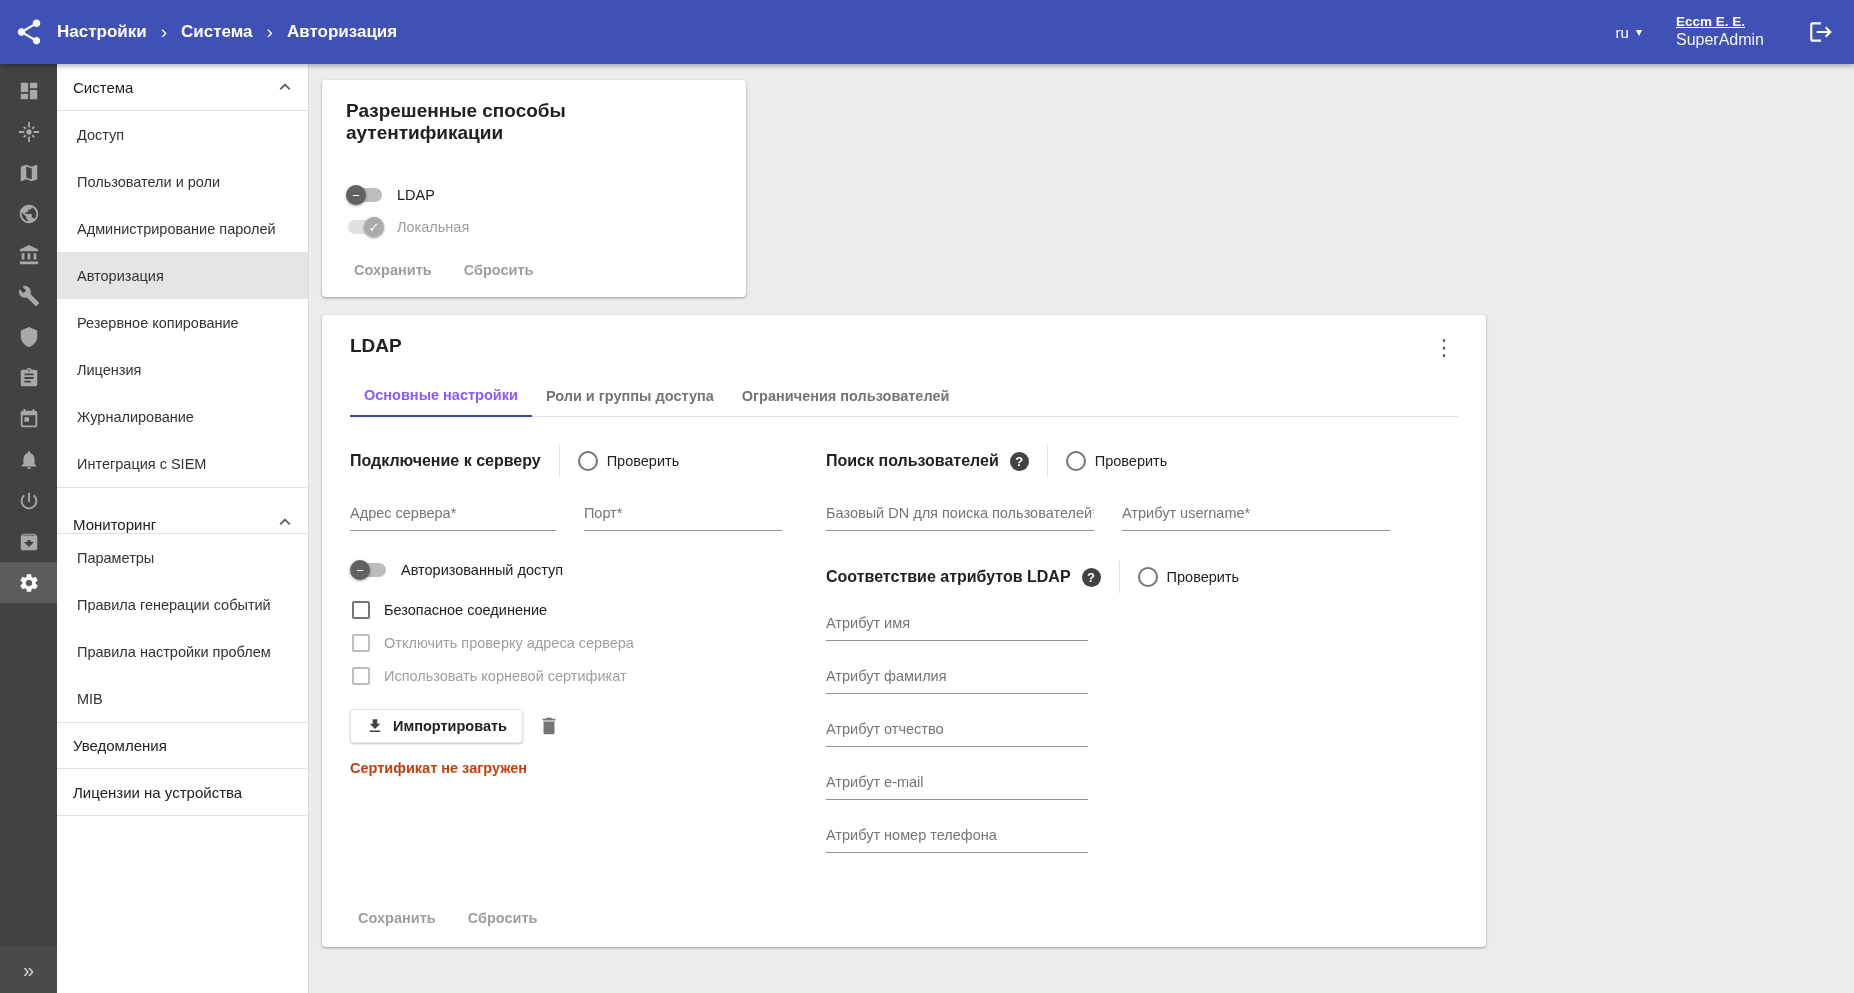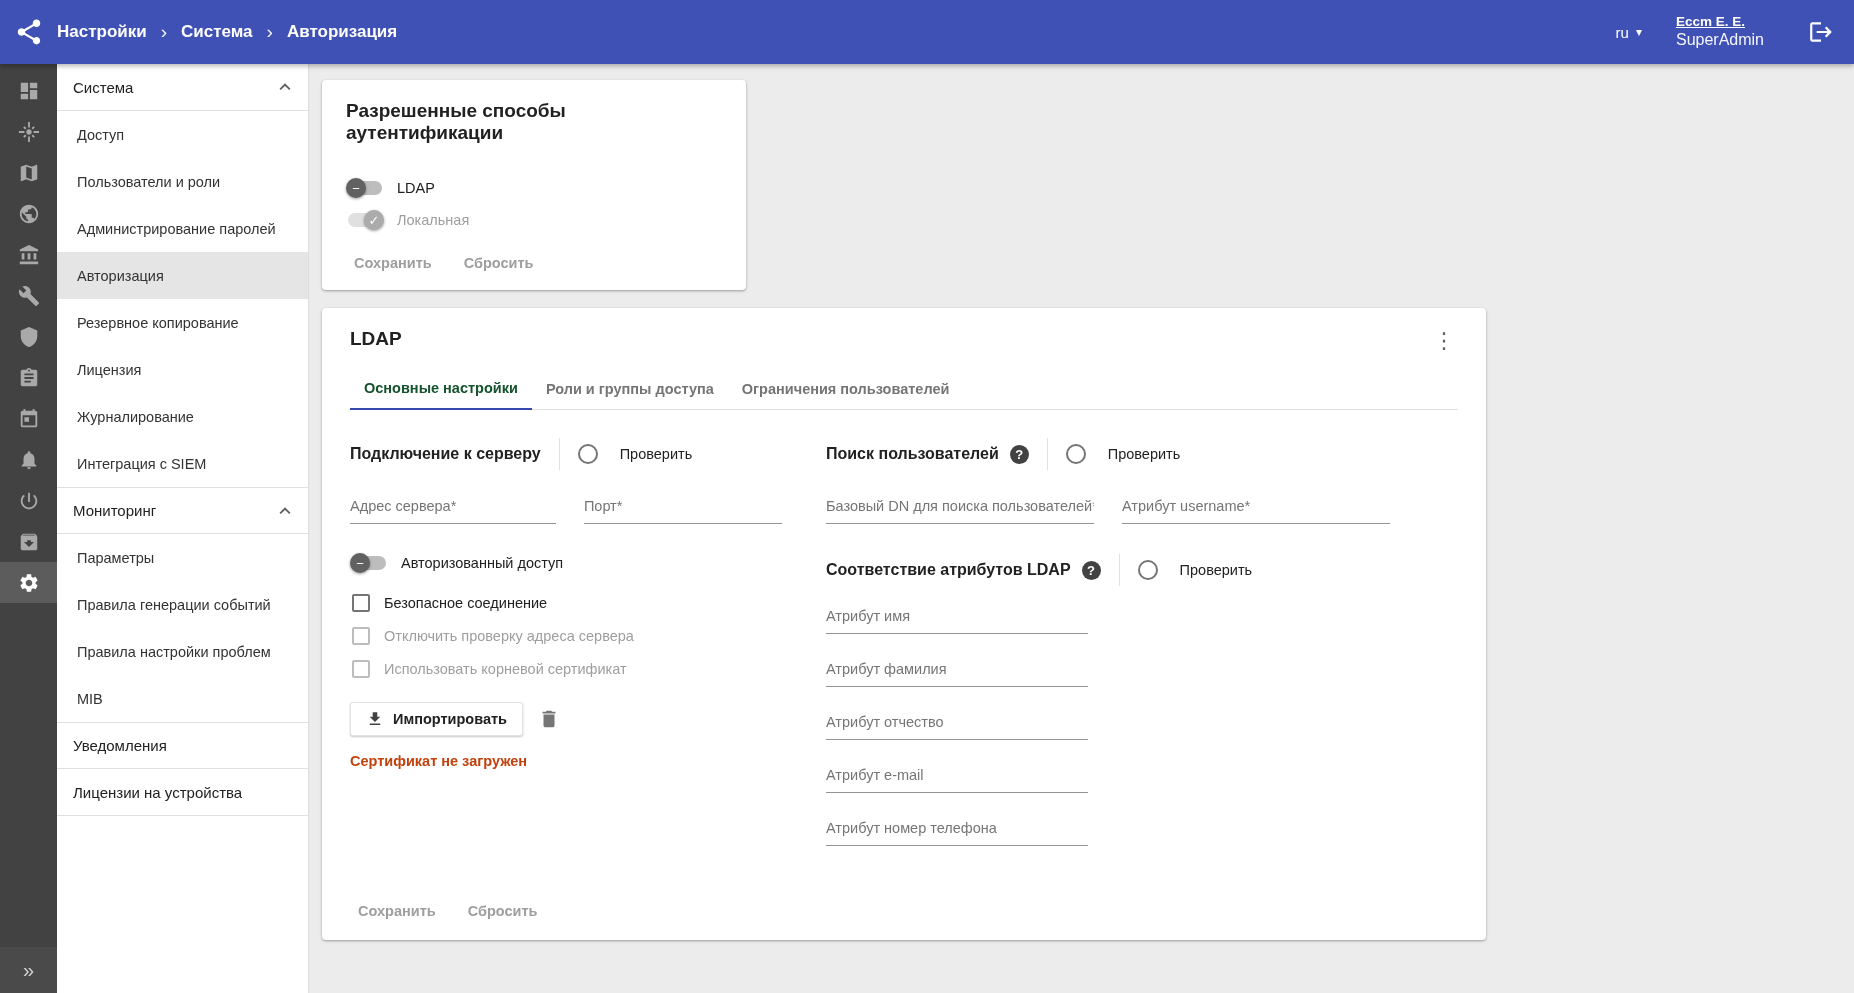--- a/index.html
+++ b/index.html
@@ -37,30 +37,30 @@
   .sidebar { width:252px; background:#fff; border-right:1px solid #dcdcdc; flex:none; overflow:hidden; }
   .nav-header { height:47px; display:flex; align-items:center; justify-content:space-between;
                 padding:0 12px 0 16px; font-size:15px; color:#212121; cursor:pointer;
                 border-bottom:1px solid #e0e0e0; }
   .nav-item { height:47px; display:flex; align-items:center; padding:0 16px 0 20px; font-size:14.5px;
               color:#333; cursor:pointer; }
   .nav-item.selected { background:#e5e5e5; }
   .nav-link { height:47px; display:flex; align-items:center; padding:0 16px; font-size:15px; color:#212121;
               border-top:1px solid #e0e0e0; border-bottom:1px solid #e0e0e0; cursor:pointer; }
   .nav-link + .nav-link { border-top:none; }
-  .group-sep { border-top:1px solid #e0e0e0; }
+  .group-sep { border-top:1px solid #e0e0e0;align-items:flex-end; }
 
   
   .content { flex:1; padding:16px 16px 0 13px; overflow:hidden; }
   .card { background:#fff; border-radius:4px; box-shadow:0 1px 3px rgba(0,0,0,.25), 0 1px 2px rgba(0,0,0,.12); }
   .card-title { font-size:19px; font-weight:700; color:#212121; }
 
   
   .auth-card { width:424px; padding:20px 24px 10px; }
-  .auth-card .card-title { margin-bottom:28px; }
+  .auth-card .card-title { margin-bottom:35px; }
   .toggle-row { display:flex; align-items:center; gap:13px; height:32px; }
   .toggle-label { font-size:14.5px; color:#212121; }
   .toggle-label.disabled { color:#9e9e9e; }
   .actions { display:flex; gap:16px; margin-top:10px; }
   .text-btn { background:none; border:none; color:#9e9e9e; font-family:inherit; font-size:14.5px;
               font-weight:600; padding:9px 8px; cursor:pointer; }
 
   
   .switch { position:relative; width:38px; height:22px; flex:none; cursor:pointer; }
   .switch .track { position:absolute; left:2px; top:4px; width:34px; height:14px; border-radius:7px; background:rgba(0,0,0,.26); }
@@ -71,32 +71,32 @@
   .switch.disabled .track { background:rgba(0,0,0,.12); }
   .switch.disabled .thumb { background:#ababab; }
 
   
   .ldap-card { width:1164px; margin-top:18px; padding:20px 28px 12px; min-height:632px; display:flex; flex-direction:column; }
   .ldap-head { display:flex; align-items:flex-start; justify-content:space-between; }
   .kebab { font-size:22px; color:#616161; width:28px; text-align:center; cursor:pointer; line-height:1; padding-top:2px; }
   .tabs { display:flex; margin-top:16px; border-bottom:1px solid #e0e0e0; }
   .tab { padding:0 14px; height:42px; display:flex; align-items:center; font-size:14.5px; font-weight:600;
          color:#757575; cursor:pointer; margin-bottom:-1px; }
-  .tab.active { color:#14532d; border-bottom:2px solid #3949ab;justify-content:flex-end; }
+  .tab.active { color:#8b5cf6; border-bottom:2px solid #3949ab;justify-content:flex-end; }
 
   .tab-content { display:flex; gap:44px; margin-top:26px; }
   .col-left { width:432px; flex:none; }
   .col-right { flex:1; }
 
   .section-row { display:flex; align-items:center; height:36px; margin-bottom:20px; }
   .section-title { font-size:16px; font-weight:700; color:#212121; white-space:nowrap; }
   .vdiv { width:1px; height:32px; background:#e0e0e0; margin:0 18px; flex:none; }
   .help { width:19px; height:19px; border-radius:50%; background:#424242; color:#fff; font-size:13px; font-weight:700;
           display:inline-flex; align-items:center; justify-content:center; margin-left:11px; cursor:pointer; flex:none; }
-  .check-group { display:flex; align-items:center; gap:22px; cursor:pointer; }
+  .check-group { display:flex; align-items:center; gap:9px; cursor:pointer; }
   .radio { width:20px; height:20px; border:2px solid #757575; border-radius:50%; flex:none; }
   .check-label { font-size:14.5px; color:#212121; }
 
   .fields-row { display:flex; gap:28px; margin-bottom:28px; }
   .tf { background:transparent; border:none; border-bottom:1px solid #949494; font-family:inherit;
         font-size:14.5px; color:#212121; padding:6px 0 9px; }
   .tf::placeholder { color:#757575; opacity:1; }
   .tf-address { width:212px; } .tf-port { width:204px; }
   .tf-dn { width:268px; } .tf-username { width:268px; }
   .tf-attr { width:262px; display:block; margin-bottom:21px; }

